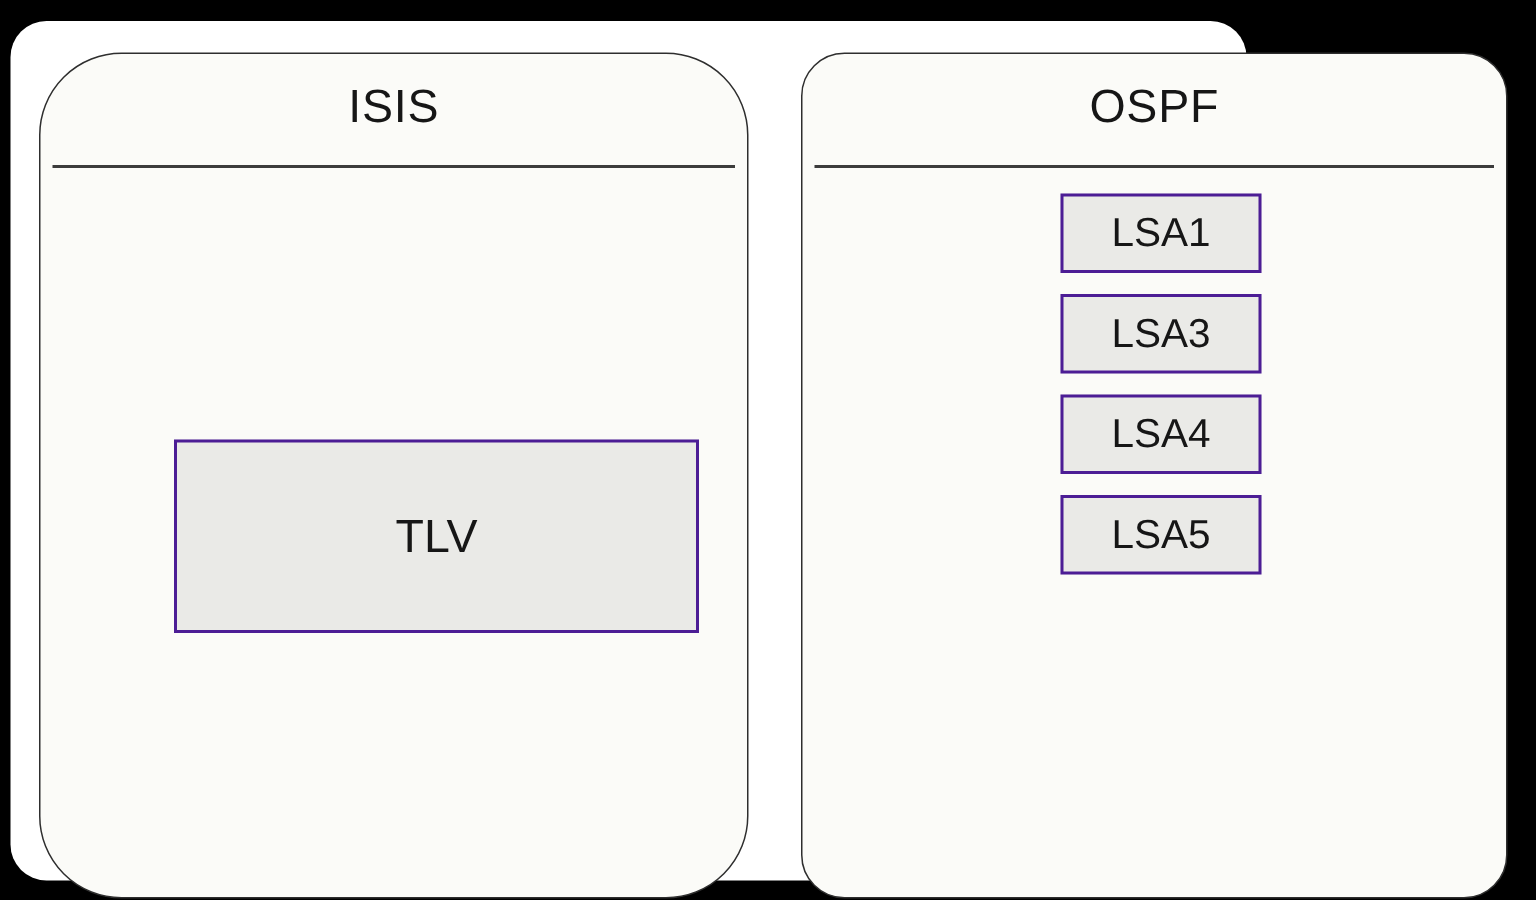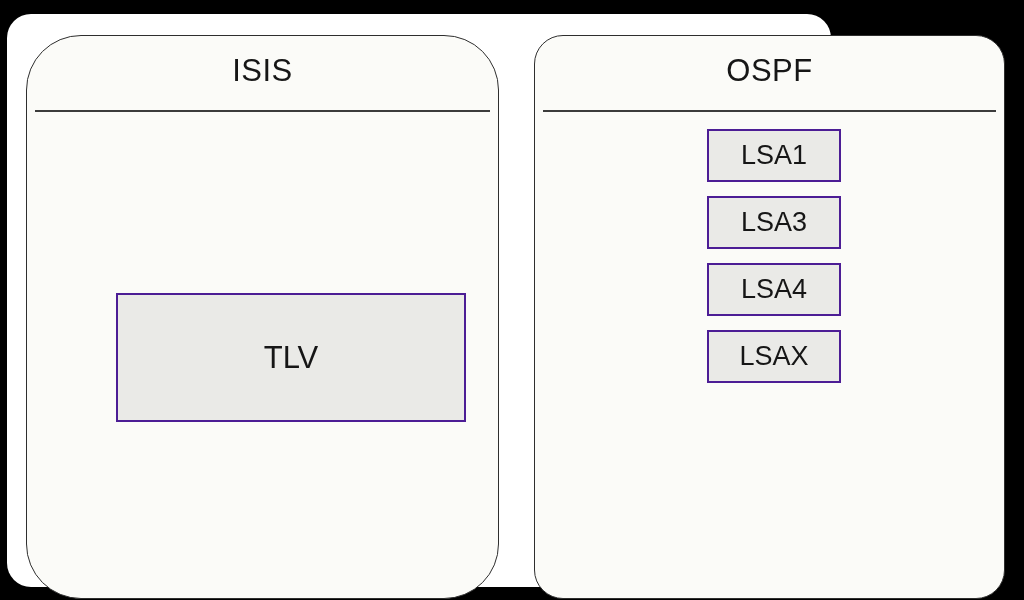--- a/index.html
+++ b/index.html
@@ -115,18 +115,18 @@
       <div class="node-box lsa-box">
         <span>LSA1</span>
       </div>
       <div class="node-box lsa-box">
         <span>LSA3</span>
       </div>
       <div class="node-box lsa-box">
         <span>LSA4</span>
       </div>
       <div class="node-box lsa-box">
-        <span>LSAX</span>
+        <span>LSA5</span>
       </div>
     </div>
   </section>
 
 </div>
 
 </body></html>

